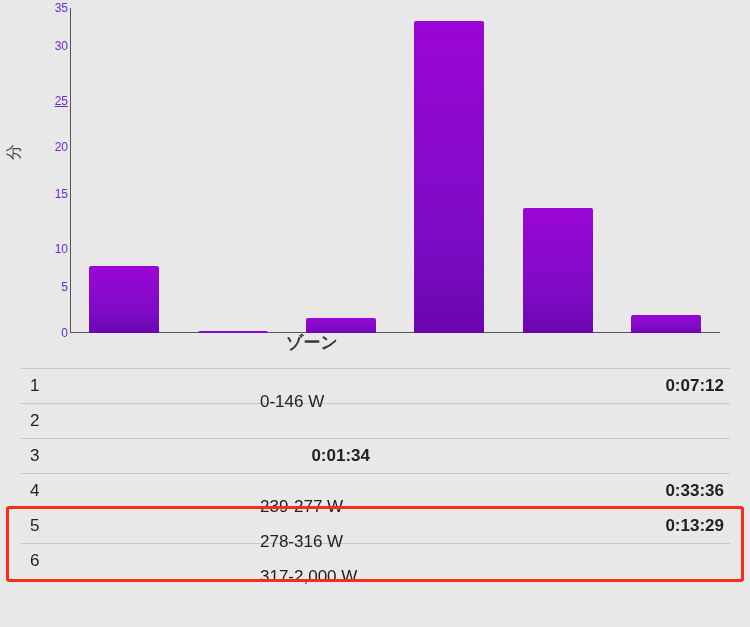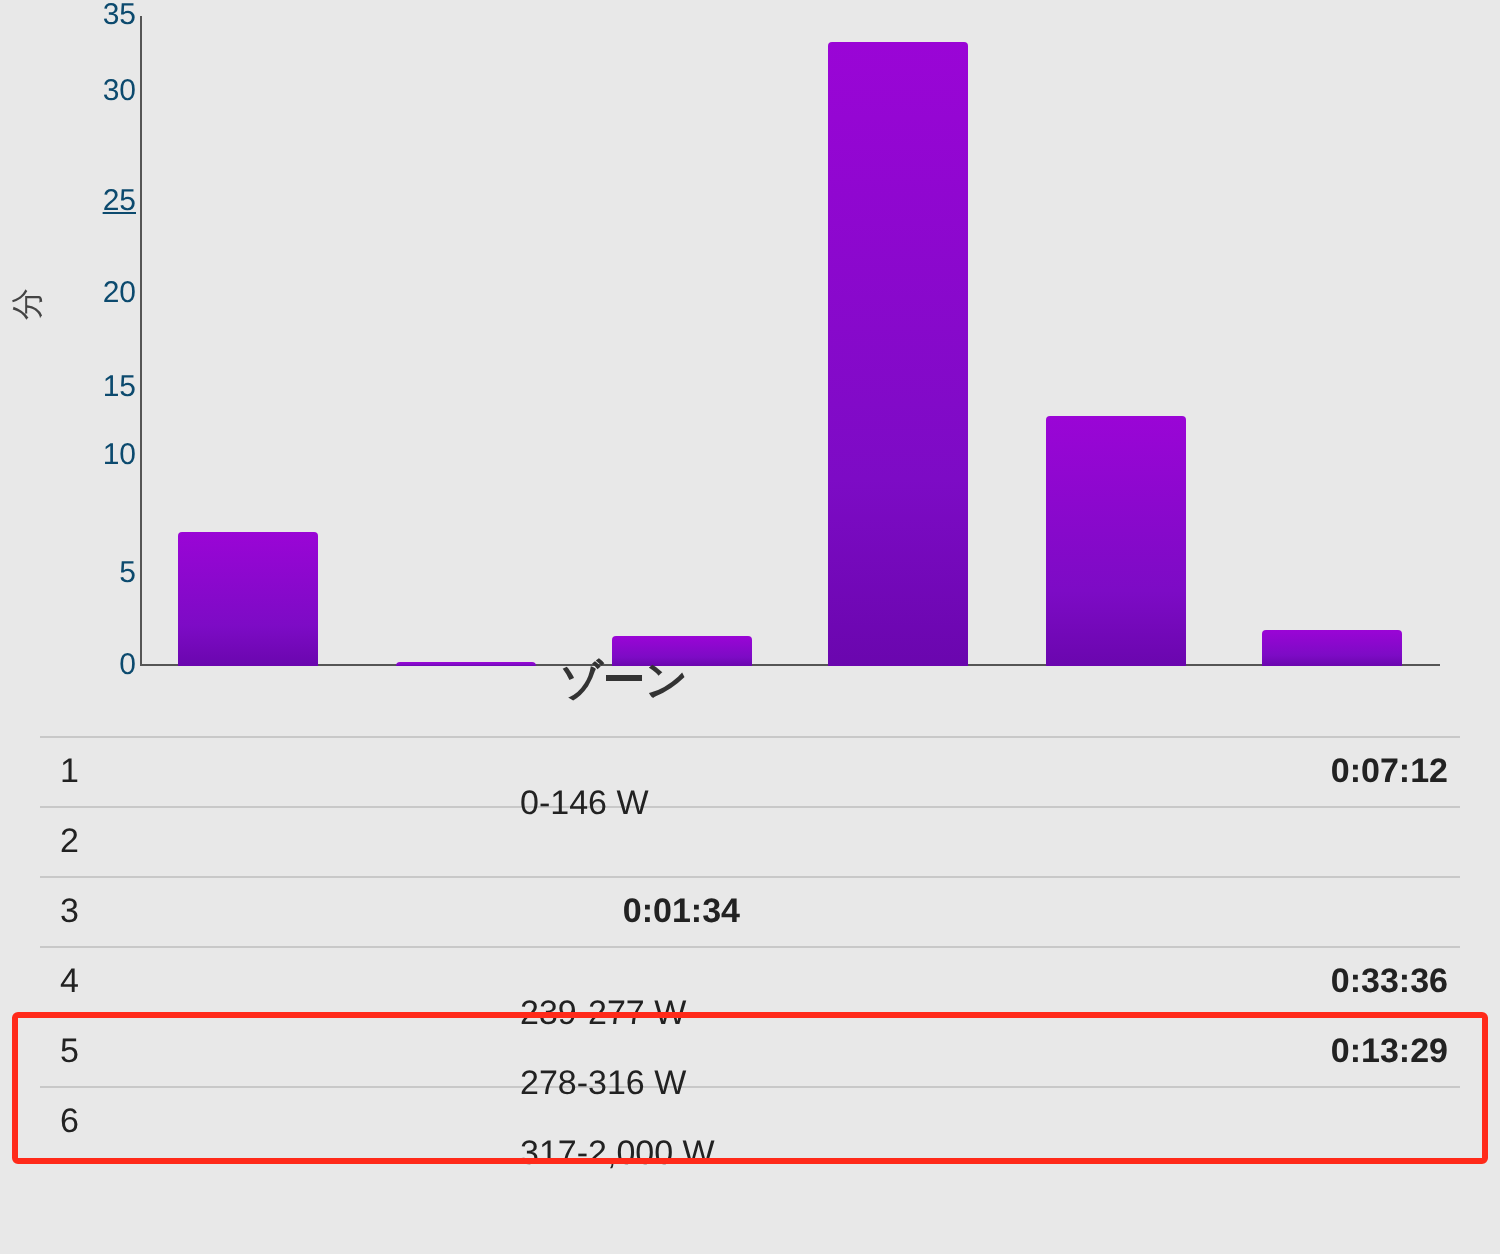--- a/index.html
+++ b/index.html
@@ -38,22 +38,22 @@
   .y-ticks {
     position: absolute;
     left: 40px;
     top: 8px;
     width: 28px;
     height: 325px;
   }
   .y-tick {
     position: absolute;
     right: 0;
-    font-size: 15px;
-    color: #0c4a6e;
+    font-size: 12px;
+    color: #6d28d9;
     text-align: right;
     width: 28px;
     line-height: 12px;
   }
   .axis-x, .axis-y {
     stroke: #555;
     stroke-width: 2;
   }
   .bars {
     position: absolute;
@@ -69,21 +69,21 @@
     background: linear-gradient(180deg, #9a05d6 0%, #7d0bc5 70%, #6a06ae 100%);
     border-top-left-radius: 2px;
     border-top-right-radius: 2px;
   }
   .xlabel {
     position: absolute;
     left: 0;
     bottom: 6px;
     width: 624px;
     text-align: center;
-    font-size: 21px;
+    font-size: 17px;
     font-weight: 700;
     color: #333;
   }
   
   .tbl {
     position: absolute;
     left: 20px;
     top: 368px;
     width: 710px;
   }
@@ -109,21 +109,21 @@
 </style>
 </head>
 <body>
 
 <div class="chart-wrap">
   <div class="ylabel">分</div>
 
   <div class="y-ticks" id="yticks">
       <div class="y-tick" style="top: 319px;">0</div>
       <div class="y-tick" style="top: 272.571px;">5</div>
-      <div class="y-tick" style="top: 214px;">10</div>
+      <div class="y-tick" style="top: 235px;">10</div>
       <div class="y-tick" style="top: 179.714px;">15</div>
       <div class="y-tick" style="top: 133.286px;">20</div>
       <div class="y-tick" style="top: 86.8571px; text-decoration: underline;">25</div>
       <div class="y-tick" style="top: 32px;">30</div>
       <div class="y-tick" style="top: -6px;">35</div>
     </div>
 
   <div class="plot">
     <svg width="650" height="325" style="position:absolute;left:0;top:0">
       <line class="axis-y" x1="0" y1="0" x2="0" y2="325"></line>

